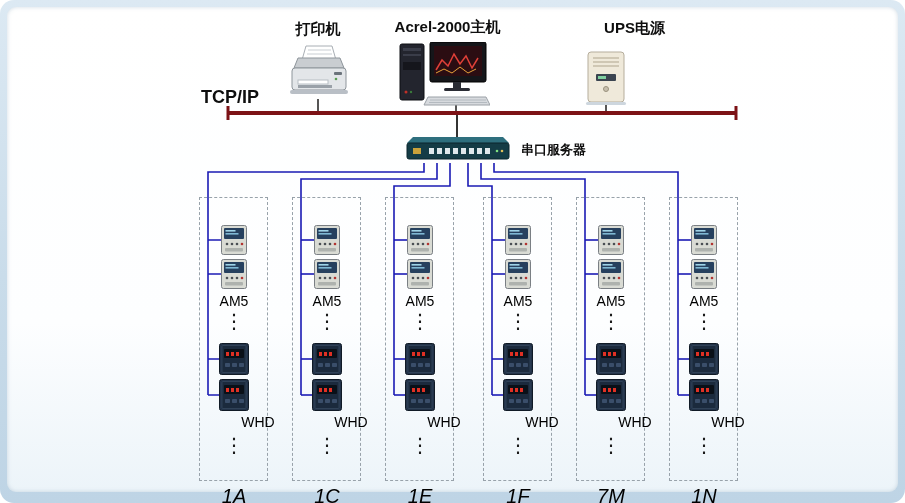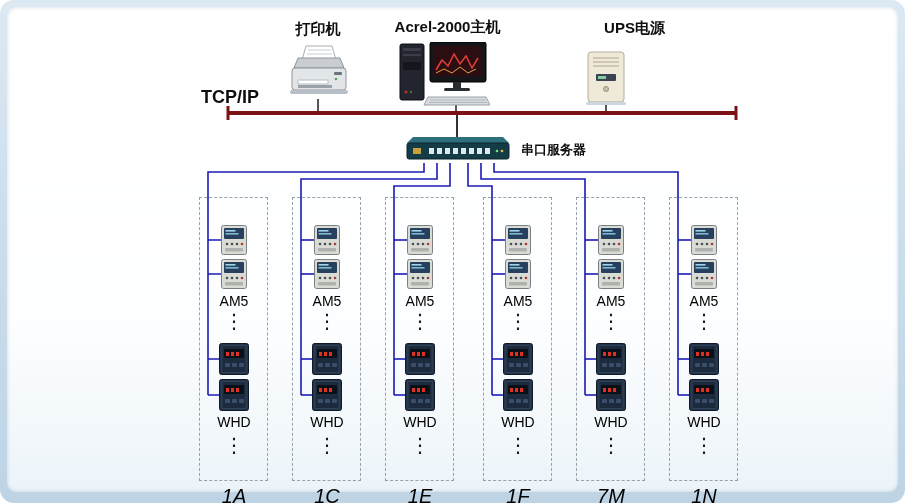--- a/index.html
+++ b/index.html
@@ -50,21 +50,21 @@
   }
   .p-am5-1 { left: 22px; top: 28px; }
   .p-am5-2 { left: 22px; top: 62px; }
   .p-whd-1 { left: 20px; top: 146px; }
   .p-whd-2 { left: 20px; top: 182px; }
   .grp-label {
     position: absolute; width: 100%;
     text-align: center; font-size: 14px; color: #000;
   }
   .am5-label { top: 96px; }
-  .whd-label { top: 217px; }
+  .whd-label { top: 217px; margin-left: 24px; }
   .dots {
     position: absolute; width: 100%;
     text-align: center; font-size: 20px; line-height: 1;
     color: #1a1a1a;
   }
   .dots-1 { top: 114px; }
   .dots-2 { top: 238px; }
   .feeder-label {
     position: absolute; top: 288px; width: 100%;
     text-align: center; font-size: 20px; color: #000; font-style: italic;

